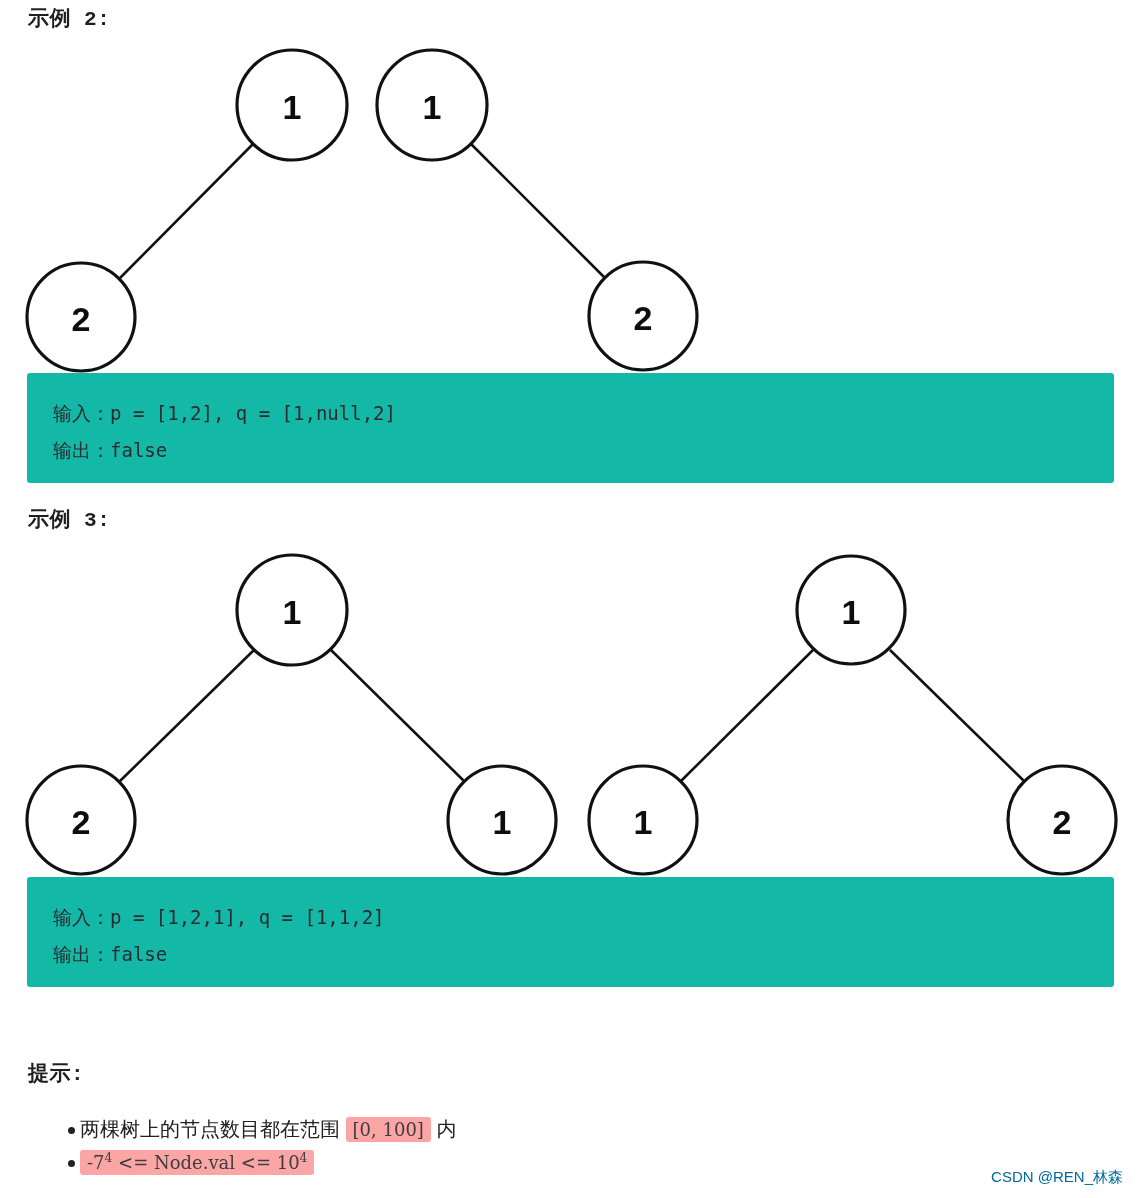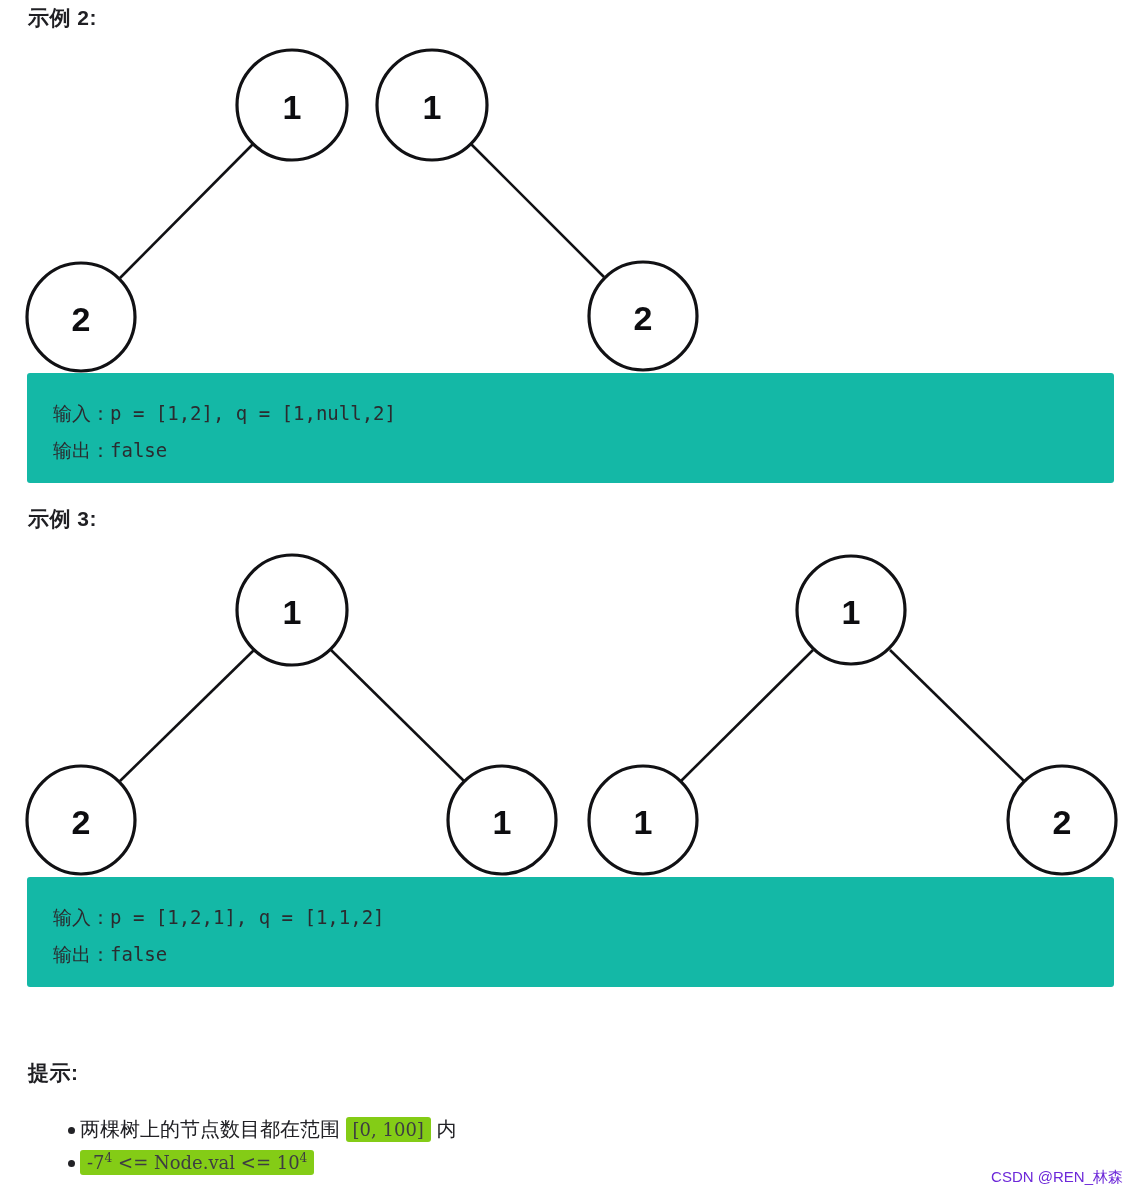--- a/index.html
+++ b/index.html
@@ -24,20 +24,21 @@
 
   
   .section-heading {
     position: absolute;
     left: 28px;
     font-size: 21px;
     font-weight: bold;
     color: #1f1f23;
     letter-spacing: 0.5px;
     white-space: nowrap;
+    font-family: Liberation Mono, monospace;
   }
   #heading-ex2 { top: 4px; }
   #heading-ex3 { top: 505px; }
   #heading-hints { top: 1059px; text-align: right; }
 
   
   .tree-figure {
     position: absolute;
     left: 0;
   }
@@ -107,40 +108,40 @@
     position: absolute;
     left: 40px;
     top: 14px;
     width: 7px;
     height: 7px;
     border-radius: 50%;
     background: #222226;
   }
   code.inline-code {
     font-family: "DejaVu Serif", "Liberation Serif", serif;
-    background: #84cc16;
+    background: #fca5a5;
     color: #3d3d42;
     font-size: 18px;
     padding: 2px 7px;
     border-radius: 3px;
     white-space: pre;
   }
   code.inline-code sup {
     font-size: 0.68em;
     vertical-align: super;
     line-height: 0;
   }
 
   
   #watermark {
     position: absolute;
     right: 16px;
     top: 1168px;
     font-size: 15px;
-    color: #6d28d9;
+    color: #0369a1;
     white-space: nowrap;
   }
 </style>
 </head>
 <body>
 
 <div class="page">
 
   <div class="section-heading" id="heading-ex2">示例 2:</div>
 

